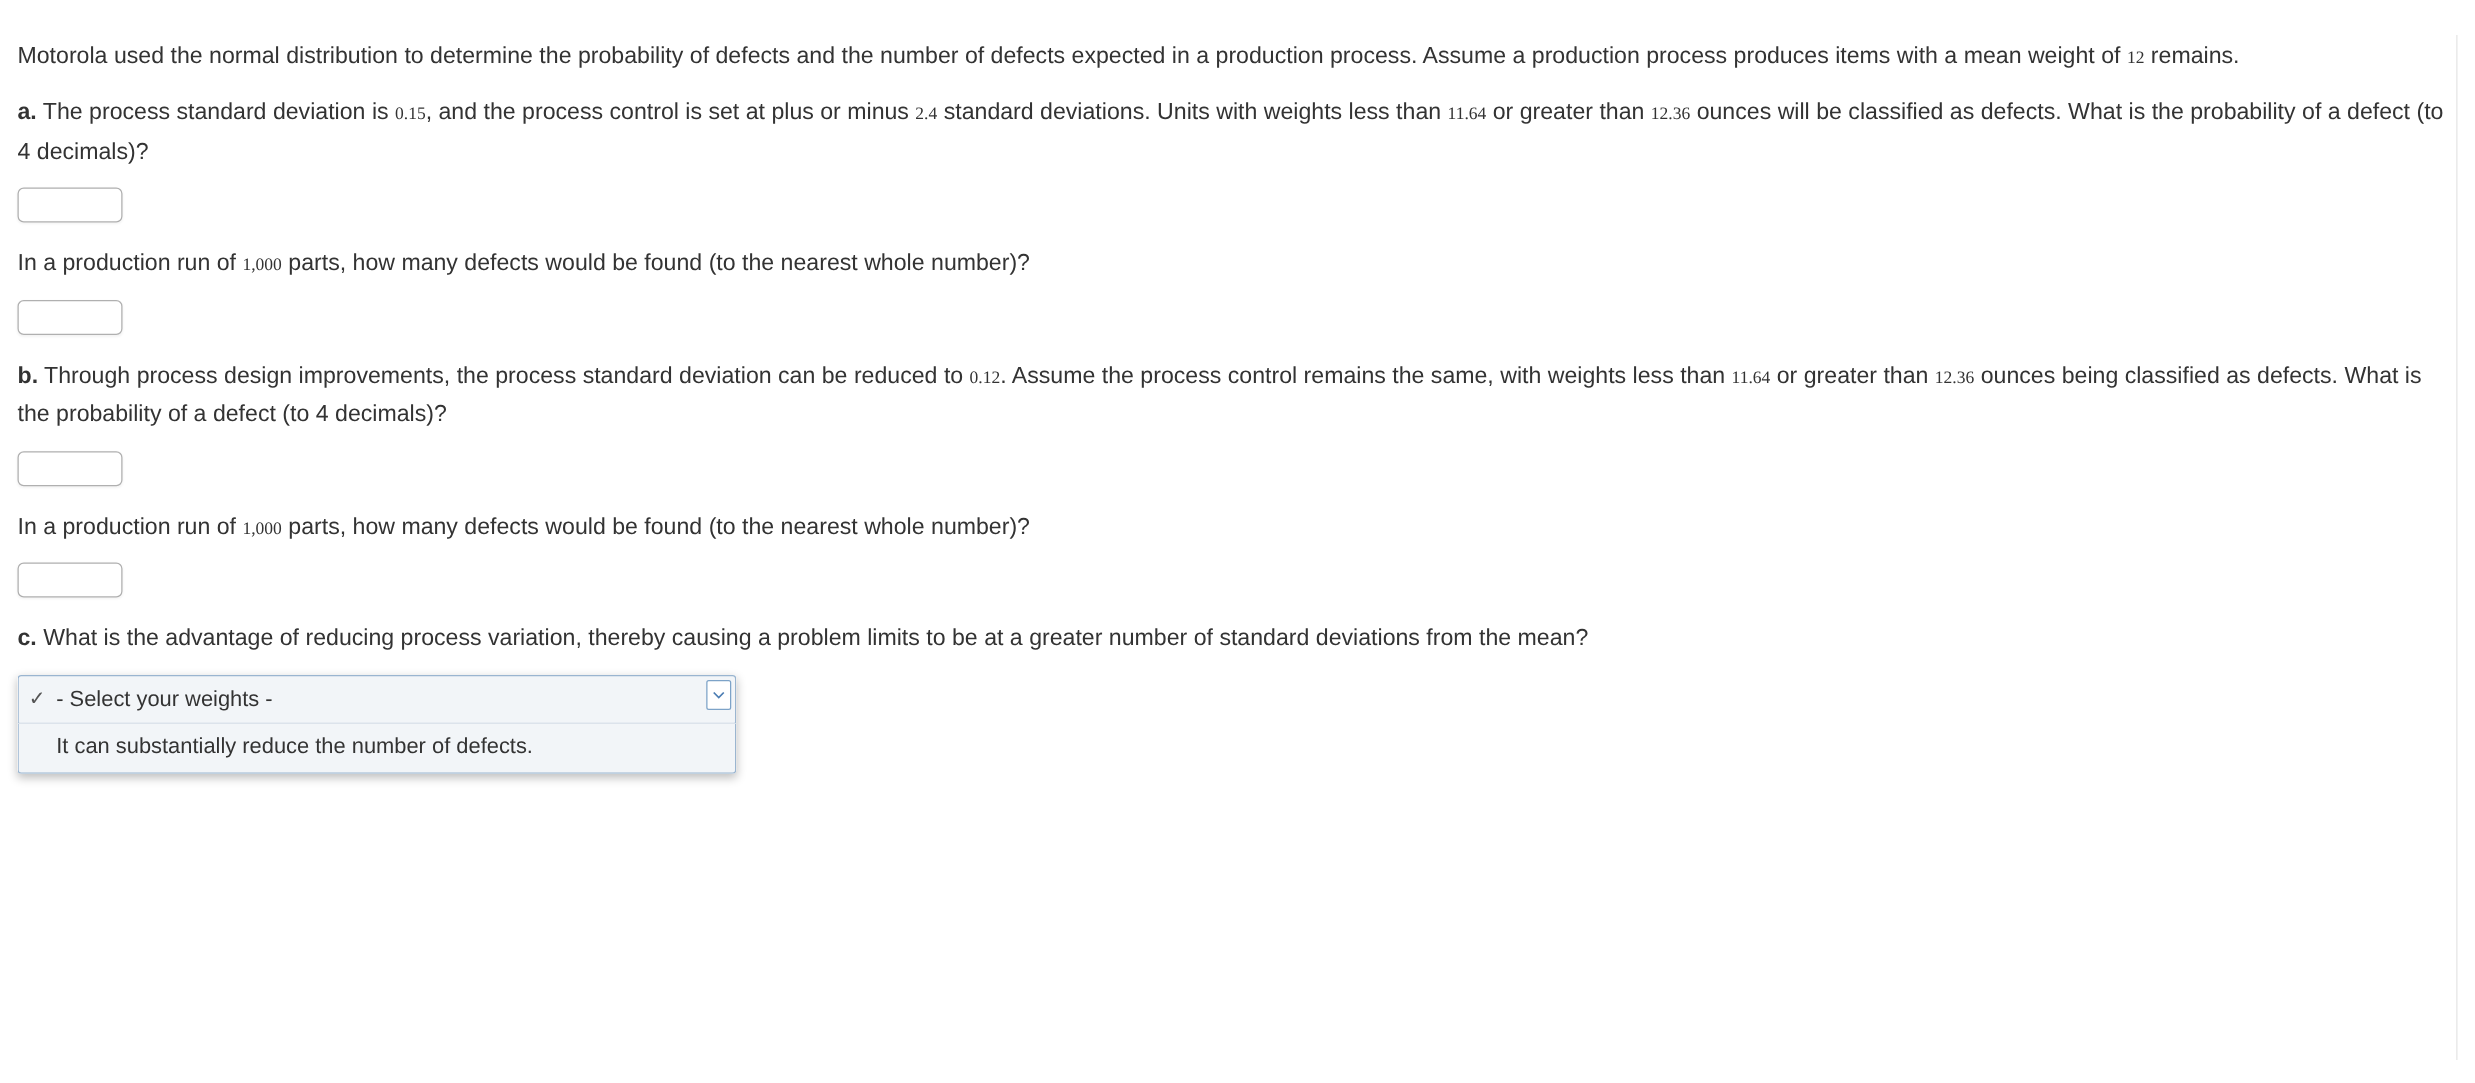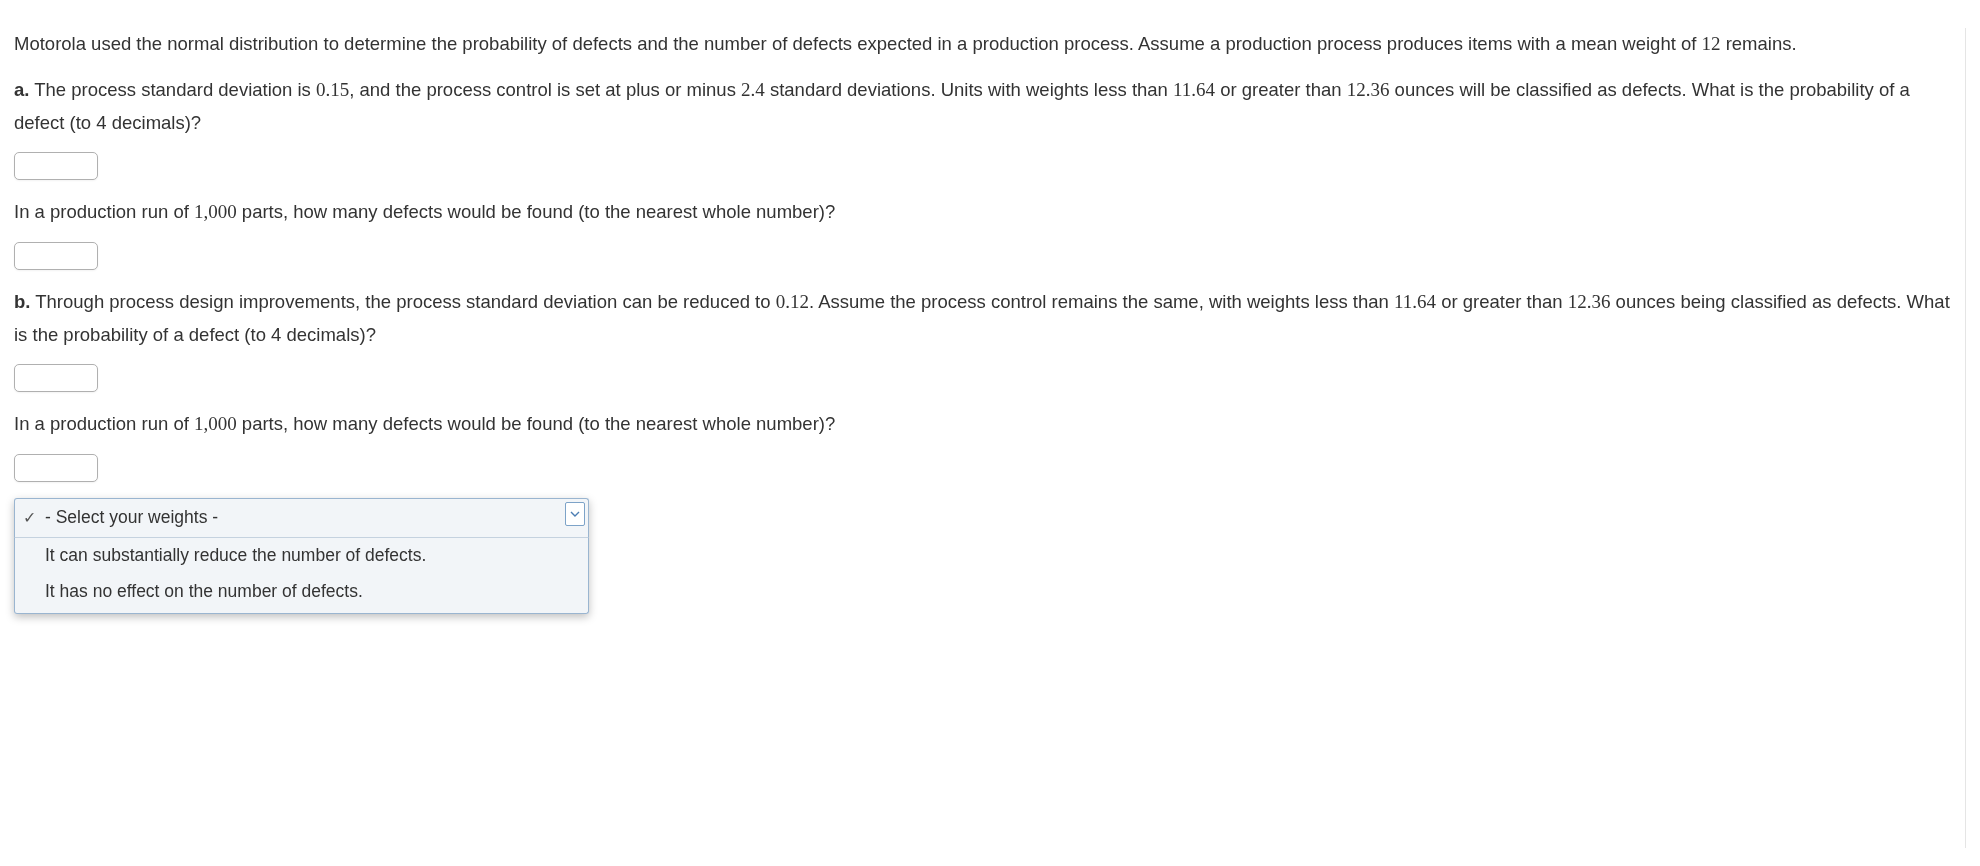--- a/index.html
+++ b/index.html
@@ -13,21 +13,21 @@
       color: #333;
       padding: 28px 14px 30px 14px;
       line-height: 1.7;
       background: #fff;
     }
     .para {
       margin-bottom: 14px;
     }
     .num {
       font-family: Georgia, 'Times New Roman', serif;
-      font-size: 19px;
+      font-size: 14px;
     }
     b {
       font-weight: bold;
     }
     .answer-input {
       width: 84px;
       height: 28px;
       border: 1px solid #b0b0b0;
       border-radius: 5px;
       padding: 2px 6px;
@@ -123,32 +123,32 @@
   </p>
 
   <input type="text" class="answer-input" style="">
 
   <p class="para">
     <span>In a production run of </span><span class="num">1,000</span><span> parts, how many defects would be found (to the nearest whole number)?</span>
   </p>
 
   <input type="text" class="answer-input" style="">
 
+  <p class="para">
+    <b>c.</b><span> What is the advantage of reducing process variation, thereby causing a problem limits to be at a greater number of standard deviations from the mean?</span>
+  </p>
 
   <div class="dropdown-wrap">
     <div class="dropdown-select">
       <span class="check">✓</span>
       <span>- Select your weights -</span>
       <span class="dropdown-arrow">
         <svg viewBox="0 0 10 10">
             <path d="M1 3 L5 7 L9 3" fill="none" stroke="#4b7db3" stroke-width="1.4"></path>
           </svg>
       </span>
     </div>
     <div class="dropdown-option">
       <span>It can substantially reduce the number of defects.</span>
     </div>
-    <div class="dropdown-option">
-      <span>It has no effect on the number of defects.</span>
-    </div>
   </div>
 
 </div>
 
 </body></html>

